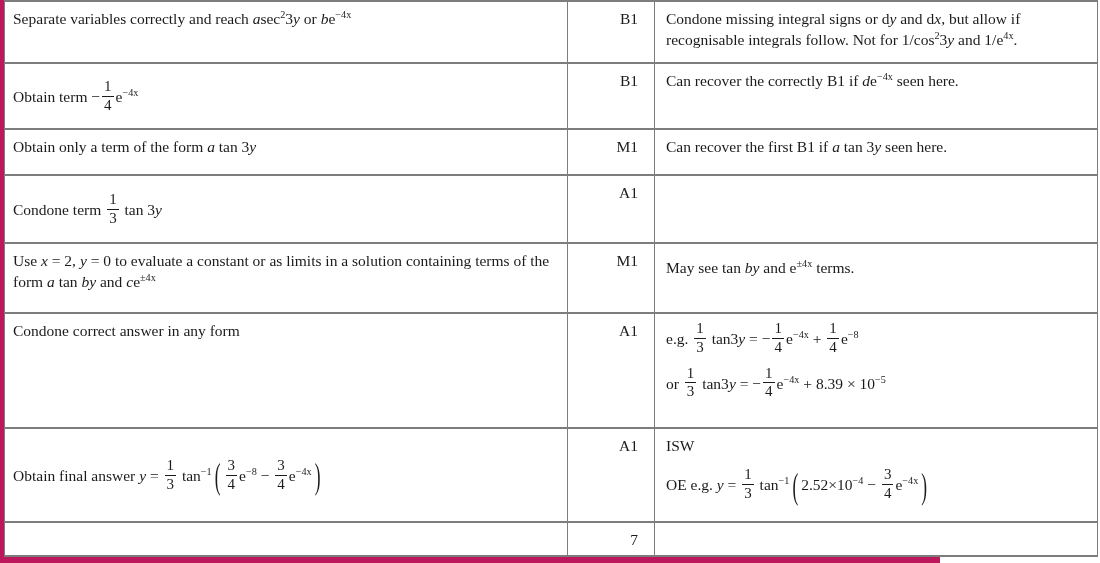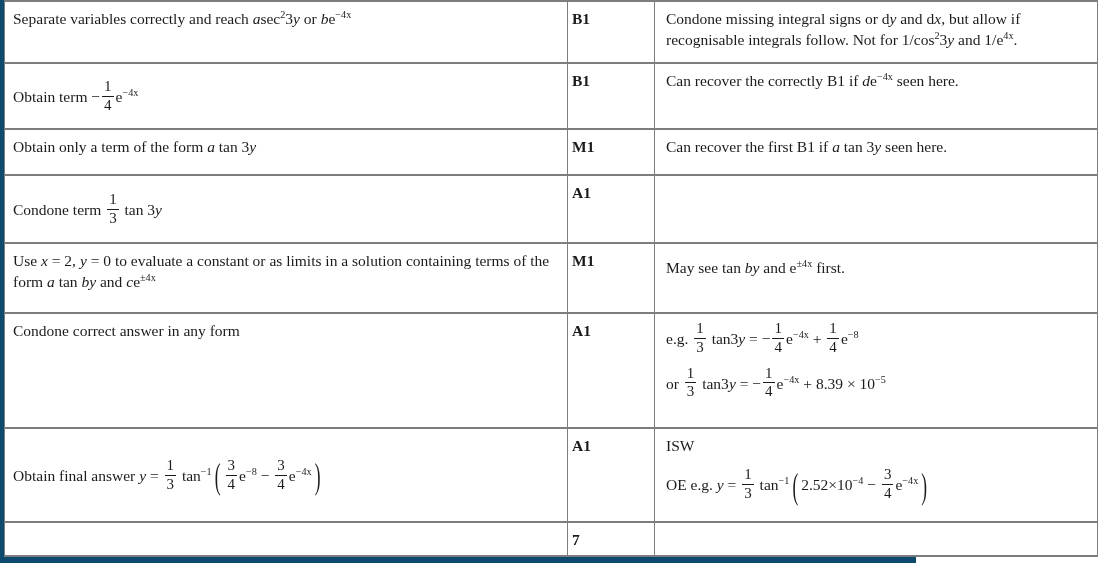--- a/index.html
+++ b/index.html
@@ -2,35 +2,35 @@
 <html><head>
 <meta charset="utf-8">
 <style>
   html,body{margin:0;padding:0;}
   body{
     width:1100px;height:563px;overflow:hidden;
     background:#ffffff;color:#1b1b1b;
     font-family:"Liberation Serif", serif;
     font-size:15.5px;line-height:1.35;
   }
-  .page{position:relative;width:916px;height:563px;background:#0c4a6e;}
+  .page{position:relative;width:916px;height:563px;background:#be185d;padding-left:24px;}
   table.ms{
     position:absolute;left:4px;top:0;
     width:1093px;border-collapse:collapse;table-layout:fixed;
   }
   table.ms td{
     border-style:solid;border-color:#7d7d7d;border-width:2px 1px;
     vertical-align:top;background:#ffffff;
     overflow:hidden;
   }
   td.desc{padding:6px 10px 6px 8px;}
   td.guid{padding:6px 10px 6px 11px;margin-top:45px;}
   td.mark{
-    padding:7px 16px 0 4px;
-    font-weight:bold;
+    padding:7px 16px 0 4px;text-align:right;
+    font-weight:normal;
   }
   
   tr.r1{height:62px;} tr.r2{height:66px;} tr.r3{height:46px;} tr.r4{height:68px;}
   tr.r5{height:70px;} tr.r6{height:115px;} tr.r7{height:94px;} tr.r8{height:34px;}
   
   tr.r2 td.desc, tr.r4 td.desc, tr.r7 td.desc{vertical-align:middle;}
   tr.r5 td.guid{padding-top:13px;}
   
   .mline{margin:1px 0;}
   .mline + .mline{margin-top:10px;}
@@ -91,21 +91,21 @@
           </td>
           <td class="mark"><span>A1</span></td>
           <td class="guid"></td>
         </tr>
         <tr class="r5">
           <td class="desc">
             <div class="mline"><span>Use </span><span class="i">x</span><span> = 2, </span><span class="i">y</span><span> = 0 to evaluate a constant or as limits in a solution containing terms of the form </span><span class="i">a</span><span> tan </span><span class="i">by</span><span> and </span><span class="i">c</span><span>e</span><sup class="s">±4x</sup></div>
           </td>
           <td class="mark"><span>M1</span></td>
           <td class="guid">
-            <div class="mline"><span>May see tan </span><span class="i">by</span><span> and e</span><sup class="s">±4x</sup><span> first.</span></div>
+            <div class="mline"><span>May see tan </span><span class="i">by</span><span> and e</span><sup class="s">±4x</sup><span> terms.</span></div>
           </td>
         </tr>
         <tr class="r6">
           <td class="desc">
             <div class="mline"><span>Condone correct answer in any form</span></div>
           </td>
           <td class="mark"><span>A1</span></td>
           <td class="guid">
             <div class="mline"><span>e.g. </span><span class="frac"><span class="fn">1</span><span class="fd">3</span></span><span> tan3</span><span class="i">y</span><span> = −</span><span class="frac"><span class="fn">1</span><span class="fd">4</span></span><span>e</span><sup class="s">−4x</sup><span> + </span><span class="frac"><span class="fn">1</span><span class="fd">4</span></span><span>e</span><sup class="s">−8</sup></div>
             <div class="mline"><span>or </span><span class="frac"><span class="fn">1</span><span class="fd">3</span></span><span> tan3</span><span class="i">y</span><span> = −</span><span class="frac"><span class="fn">1</span><span class="fd">4</span></span><span>e</span><sup class="s">−4x</sup><span> + 8.39 × 10</span><sup class="s">−5</sup></div>

